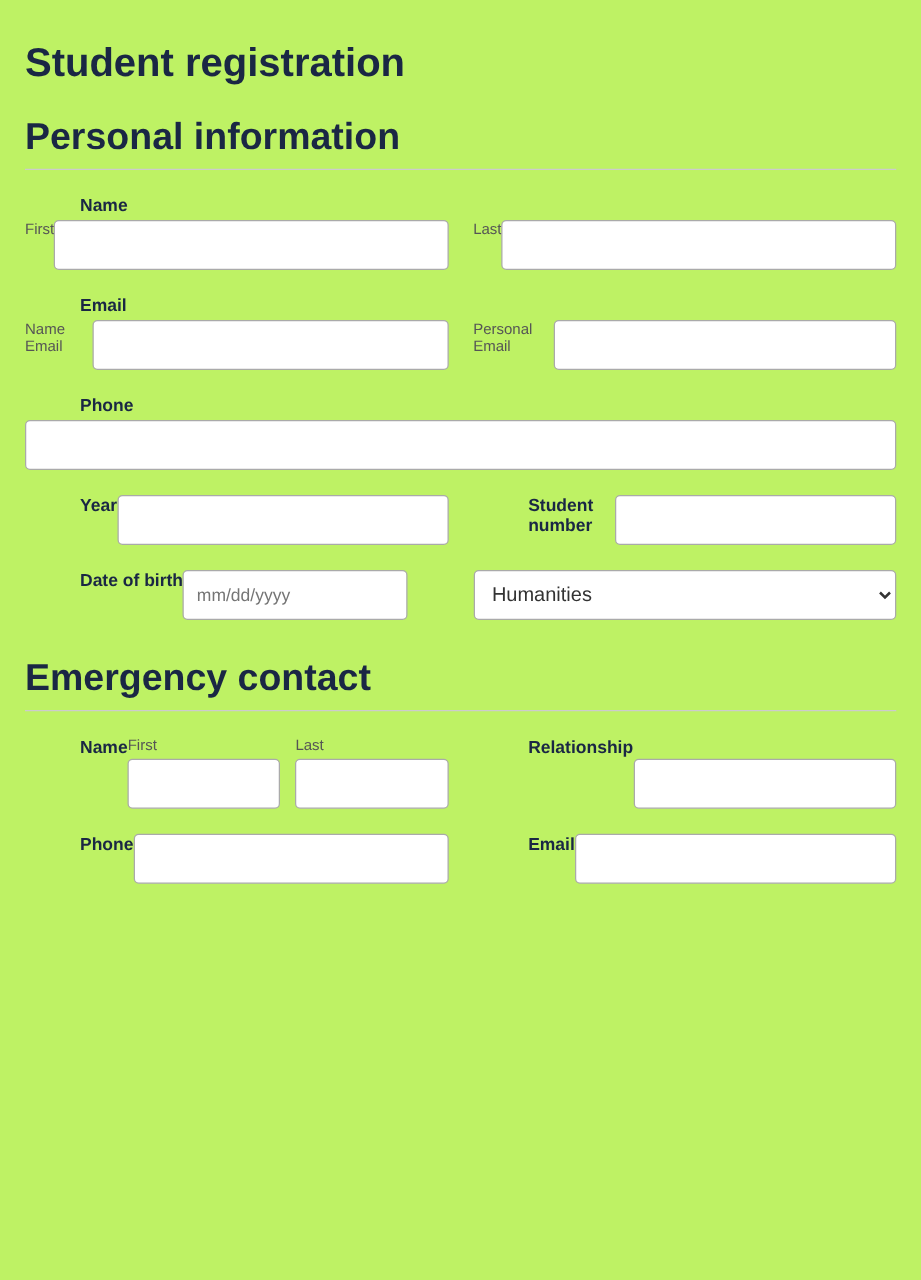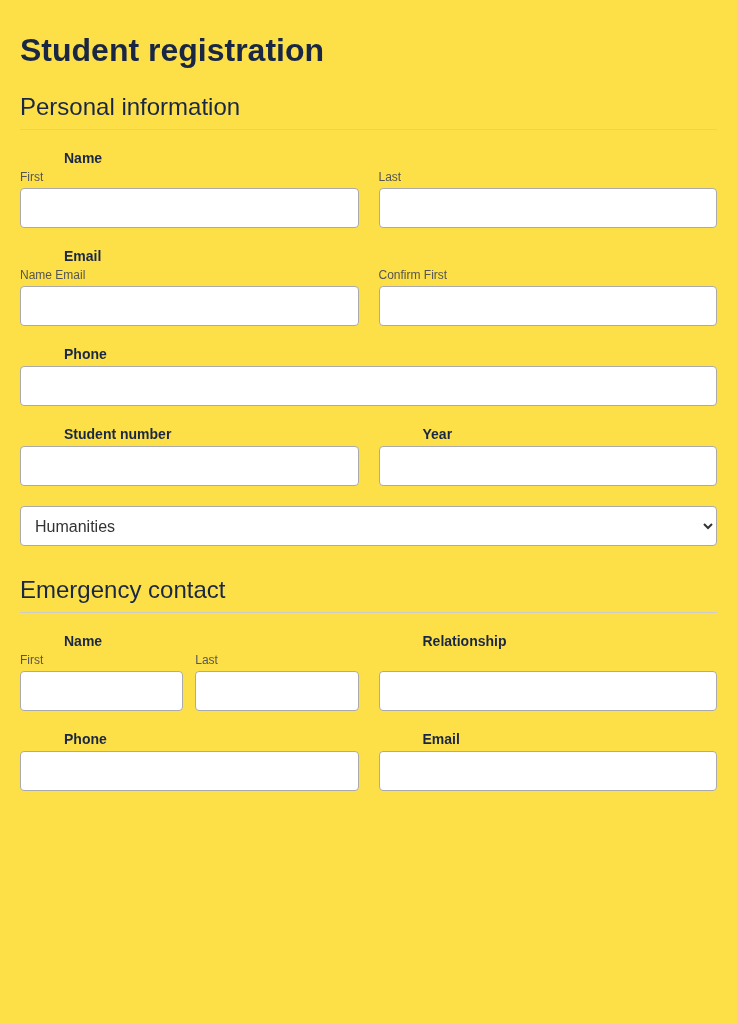--- a/index.html
+++ b/index.html
@@ -14,34 +14,34 @@
       display: flex;
       justify-content: center;
       align-items: flex-start;
       min-height: 100vh;
       padding: 0;
     }
 
     .page-container {
       width: 737px;
       min-height: 1024px;
-      background: #fde047;
+      background: #bef264;
       padding: 32px 20px 40px 20px;
     }
 
     .page-title {
       font-size: 32px;
       font-weight: 700;
       color: #1a2744;
       margin-bottom: 24px;
     }
 
     .section-title {
-      font-size: 24px;
-      font-weight: 400;
+      font-size: 30px;
+      font-weight: 700;
       color: #1a2744;
       margin-bottom: 8px;
     }
 
     .section-divider {
       border: none;
       border-top: 1.5px solid #cccccc;
       margin-bottom: 20px;
     }
 
@@ -66,21 +66,20 @@
     }
 
     .row {
       display: flex;
       gap: 20px;
     }
 
     .col {
       flex: 1;
       display: flex;
-      flex-direction: column;
     }
 
     input[type="text"],
     input[type="email"],
     input[type="tel"],
     input[type="date"] {
       width: 100%;
       height: 40px;
       border: 1.5px solid #aaaaaa;
       border-radius: 4px;
@@ -153,46 +152,50 @@
   </div>
 
   <div class="form-group">
     <label class="field-label">Email</label>
     <div class="row">
       <div class="col">
         <span class="field-sublabel">Name Email</span>
         <input type="email" style="">
       </div>
       <div class="col">
-        <span class="field-sublabel">Confirm First</span>
+        <span class="field-sublabel">Personal Email</span>
         <input type="email" style="">
       </div>
     </div>
   </div>
 
   <div class="form-group full-width">
     <label class="field-label">Phone</label>
     <input type="tel" style="width: 100%;">
   </div>
 
   <div class="form-group">
     <div class="row">
       <div class="col">
+        <label class="field-label">Year</label>
+        <input type="text" style="">
+      </div>
+      <div class="col">
         <label class="field-label">Student number</label>
         <input type="text" style="">
       </div>
-      <div class="col">
-        <label class="field-label">Year</label>
-        <input type="text" style="">
-      </div>
-    </div>
-  </div>
-
-  <div class="form-group">
-    <div class="row">
+    </div>
+  </div>
+
+  <div class="form-group">
+    <div class="row">
+      <div class="col">
+        <label class="field-label">Date of birth</label>
+        <input type="text" class="date-field" placeholder="mm/dd/yyyy" style="width: 180px;">
+      </div>
       <div class="col">
         <select>
           <option value="Humanities">Humanities</option>
           <option value="Sciences">Sciences</option>
           <option value="Engineering">Engineering</option>
           <option value="Arts">Arts</option>
           <option value="Business">Business</option>
         </select>
       </div>
     </div>

